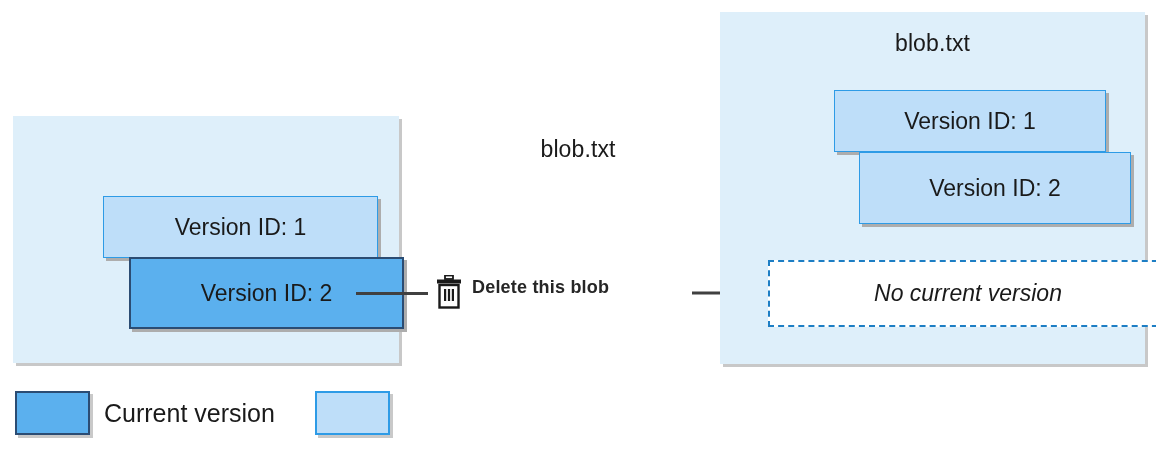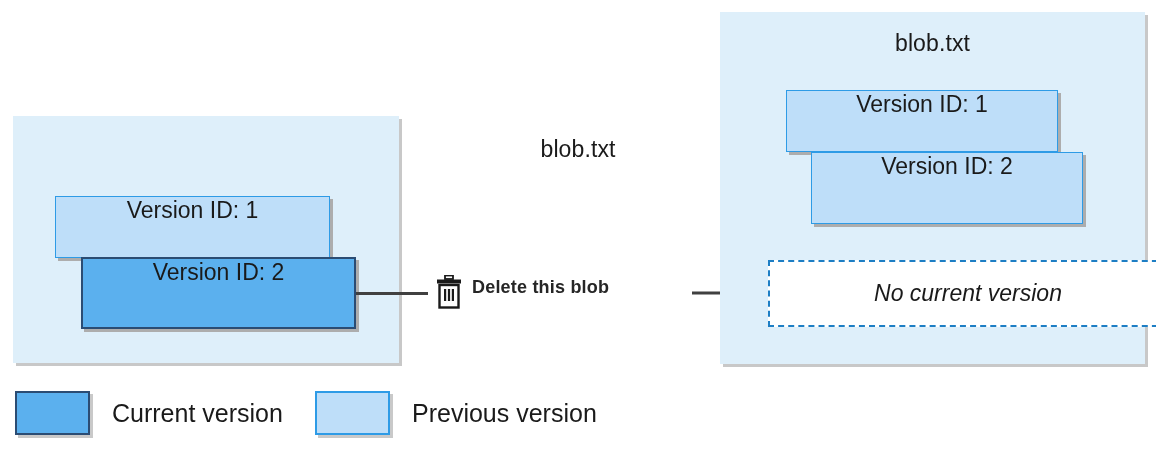--- a/index.html
+++ b/index.html
@@ -38,25 +38,27 @@
     text-align: center;
     font-size: 23px;
     color: #1a1a1a;
     letter-spacing: 0.1px;
   }
 
   
   .version-box {
     position: absolute;
     display: flex;
+    align-items: center;
     justify-content: center;
     font-size: 23px;
     color: #1a1a1a;
     box-shadow: 3px 3px 0 0 #ADADAD;
     box-sizing: border-box;
+    margin-left: 48px;
   }
   .version-box.previous {
     background: #BEDEF9;
     border: 1.5px solid #2E9BE6;
   }
   .version-box.current {
     background: #5BB0EE;
     border: 2px solid #2B4C73;
   }
 
@@ -138,21 +140,21 @@
   .legend-swatch.previous { background: #BEDEF9; border: 2px solid #2E9BE6; }
   #legend-swatch-current  { left: 15px;  top: 3px; }
   #legend-swatch-previous { left: 315px; top: 3px; }
   .legend-label {
     position: absolute;
     top: 11px;
     font-size: 25px;
     color: #1a1a1a;
     white-space: nowrap;
   }
-  #legend-label-current  { left: 112px; }
+  #legend-label-current  { left: 104px; }
   #legend-label-previous { left: 412px; }
 </style>
 </head>
 <body>
 
 <div class="stage">
 
   <div class="blob-panel" id="panel-left"></div>
 
   <div class="panel-title" style="top:136px;">blob.txt</div>
@@ -205,16 +207,15 @@
 
   <div id="no-current-version">
     <span>No current version</span>
   </div>
 
   <div id="legend">
     <div class="legend-swatch current" id="legend-swatch-current"></div>
     <div class="legend-label" id="legend-label-current">Current version</div>
 
     <div class="legend-swatch previous" id="legend-swatch-previous"></div>
-    <div class="legend-label" id="legend-label-previous">Previous version</div>
   </div>
 
 </div>
 
 </body></html>

